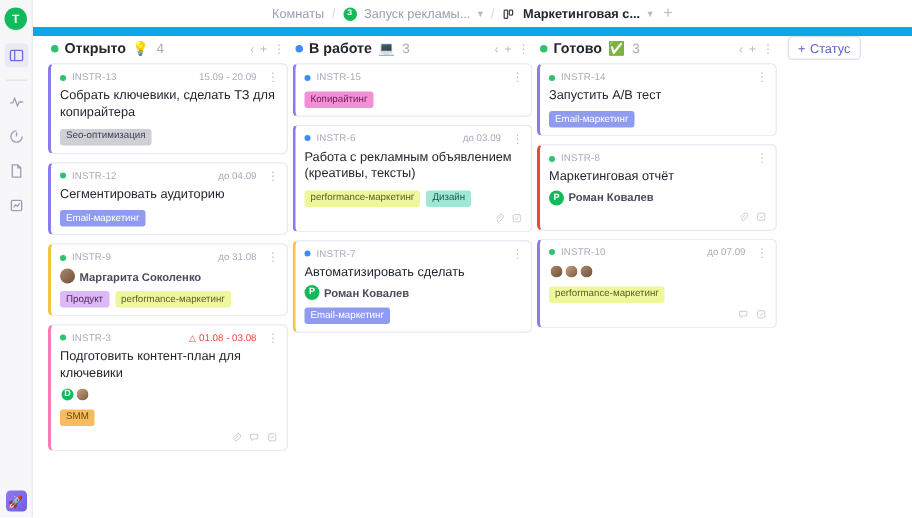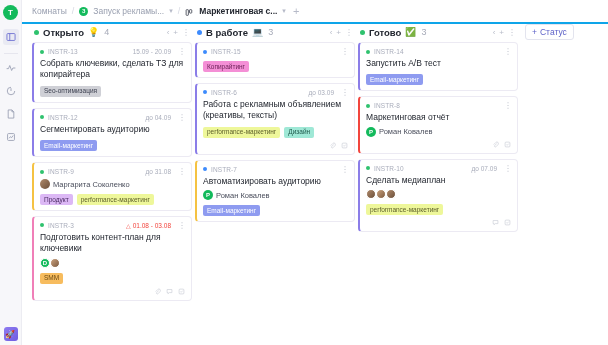--- a/index.html
+++ b/index.html
@@ -46,21 +46,22 @@
   }
 
   
   .main { flex:1; display:flex; flex-direction:column; background:#fff; min-width:0; }
 
   
   .topbar {
     height:24px; flex:0 0 24px;
     display:flex; align-items:center;
     padding:0 8px 0 10px;
-    border-bottom:2px solid #0ea5e9;
+    border-bottom:6px solid #0ea5e9;
+    justify-content:center;
   }
   .crumbs { display:flex; align-items:center; gap:5px; min-width:0; }
   .crumb { font-size:8.5px; color:#9aa0b0; white-space:nowrap; }
   .crumb.strong { color:#22262f; font-weight:bold; }
   .crumb-sep { color:#d7d9e2; font-size:9px; }
   .crumb-dot {
     width:9px;height:9px;border-radius:50%;background:#13ba5c;color:#fff;
     font-size:5.5px;display:flex;align-items:center;justify-content:center;font-weight:bold;
   }
   .crumb-chev { color:#b6bac8; font-size:7px; }
@@ -114,21 +115,21 @@
   .kebab { width:7px; text-align:center; color:#b9bdc9; font-size:8px; line-height:7px; letter-spacing:0; margin-left:3px; }
   .card-title { font-size:8.5px; color:#22262f; line-height:1.35; margin-top:2px; }
   .assignees { display:flex; align-items:center; gap:3px; margin-top:3px; }
   .av {
     width:10px;height:10px;border-radius:50%;
     display:flex;align-items:center;justify-content:center;
     font-size:6px;color:#fff;font-weight:bold; overflow:hidden;
   }
   .av.photo { background:linear-gradient(135deg,#b08a6b,#6b4f3a); }
   .av.photo2 { background:linear-gradient(135deg,#caa27e,#7d5a40); }
-  .av-name { font-size:7.5px; color:#4a4e5c; }
+  .av-name { font-size:7.5px; color:#4a4e5c;font-weight:bold; }
   .av-stack { display:flex; }
   .av-stack .av { margin-left:-3px; border:1px solid #fff; }
   .av-stack .av:first-child { margin-left:0; }
   .tags { display:flex; flex-wrap:wrap; gap:4px; margin-top:5px; }
   .tag { font-size:6.5px; padding:1.5px 4px; border-radius:2px; white-space:nowrap; line-height:1.2; }
   .card-foot { display:flex; justify-content:flex-end; gap:5px; margin-top:4px; color:#c9ccd6; }
   .card-foot svg { width:7px;height:7px;display:block; }
 
   .status-btn {
     height:16px; border:1px solid #e3e4ee; border-radius:3px;
@@ -351,21 +352,21 @@
             </div>
           </div>
 
           <div class="card" style="border-left-color:#f5c242">
             <div class="card-top">
               <span class="card-dot" style="background:#3d8bfd"></span>
               <span class="card-id">INSTR-7</span>
               <span class="card-date"></span>
               <span class="kebab">⋮</span>
             </div>
-            <div class="card-title">Автоматизировать аудиторию</div>
+            <div class="card-title">Автоматизировать сделать</div>
             <div class="assignees">
               <span class="av" style="background:#13ba5c">Р</span>
               <span class="av-name">Роман Ковалев</span>
             </div>
             <div class="tags">
               <span class="tag" style="background:#8e9bf0;color:#fff">Email-маркетинг</span>
             </div>
           </div>
 
         </div>
@@ -425,21 +426,20 @@
             </div>
           </div>
 
           <div class="card" style="border-left-color:#8b7de8">
             <div class="card-top">
               <span class="card-dot" style="background:#2fc26e"></span>
               <span class="card-id">INSTR-10</span>
               <span class="card-date">до 07.09</span>
               <span class="kebab">⋮</span>
             </div>
-            <div class="card-title">Сделать медиаплан</div>
             <div class="assignees av-stack">
               <span class="av photo"></span>
               <span class="av photo2"></span>
               <span class="av photo"></span>
             </div>
             <div class="tags">
               <span class="tag" style="background:#eef79a;color:#5c5f2a">performance-маркетинг</span>
             </div>
             <div class="card-foot">
               <span>

